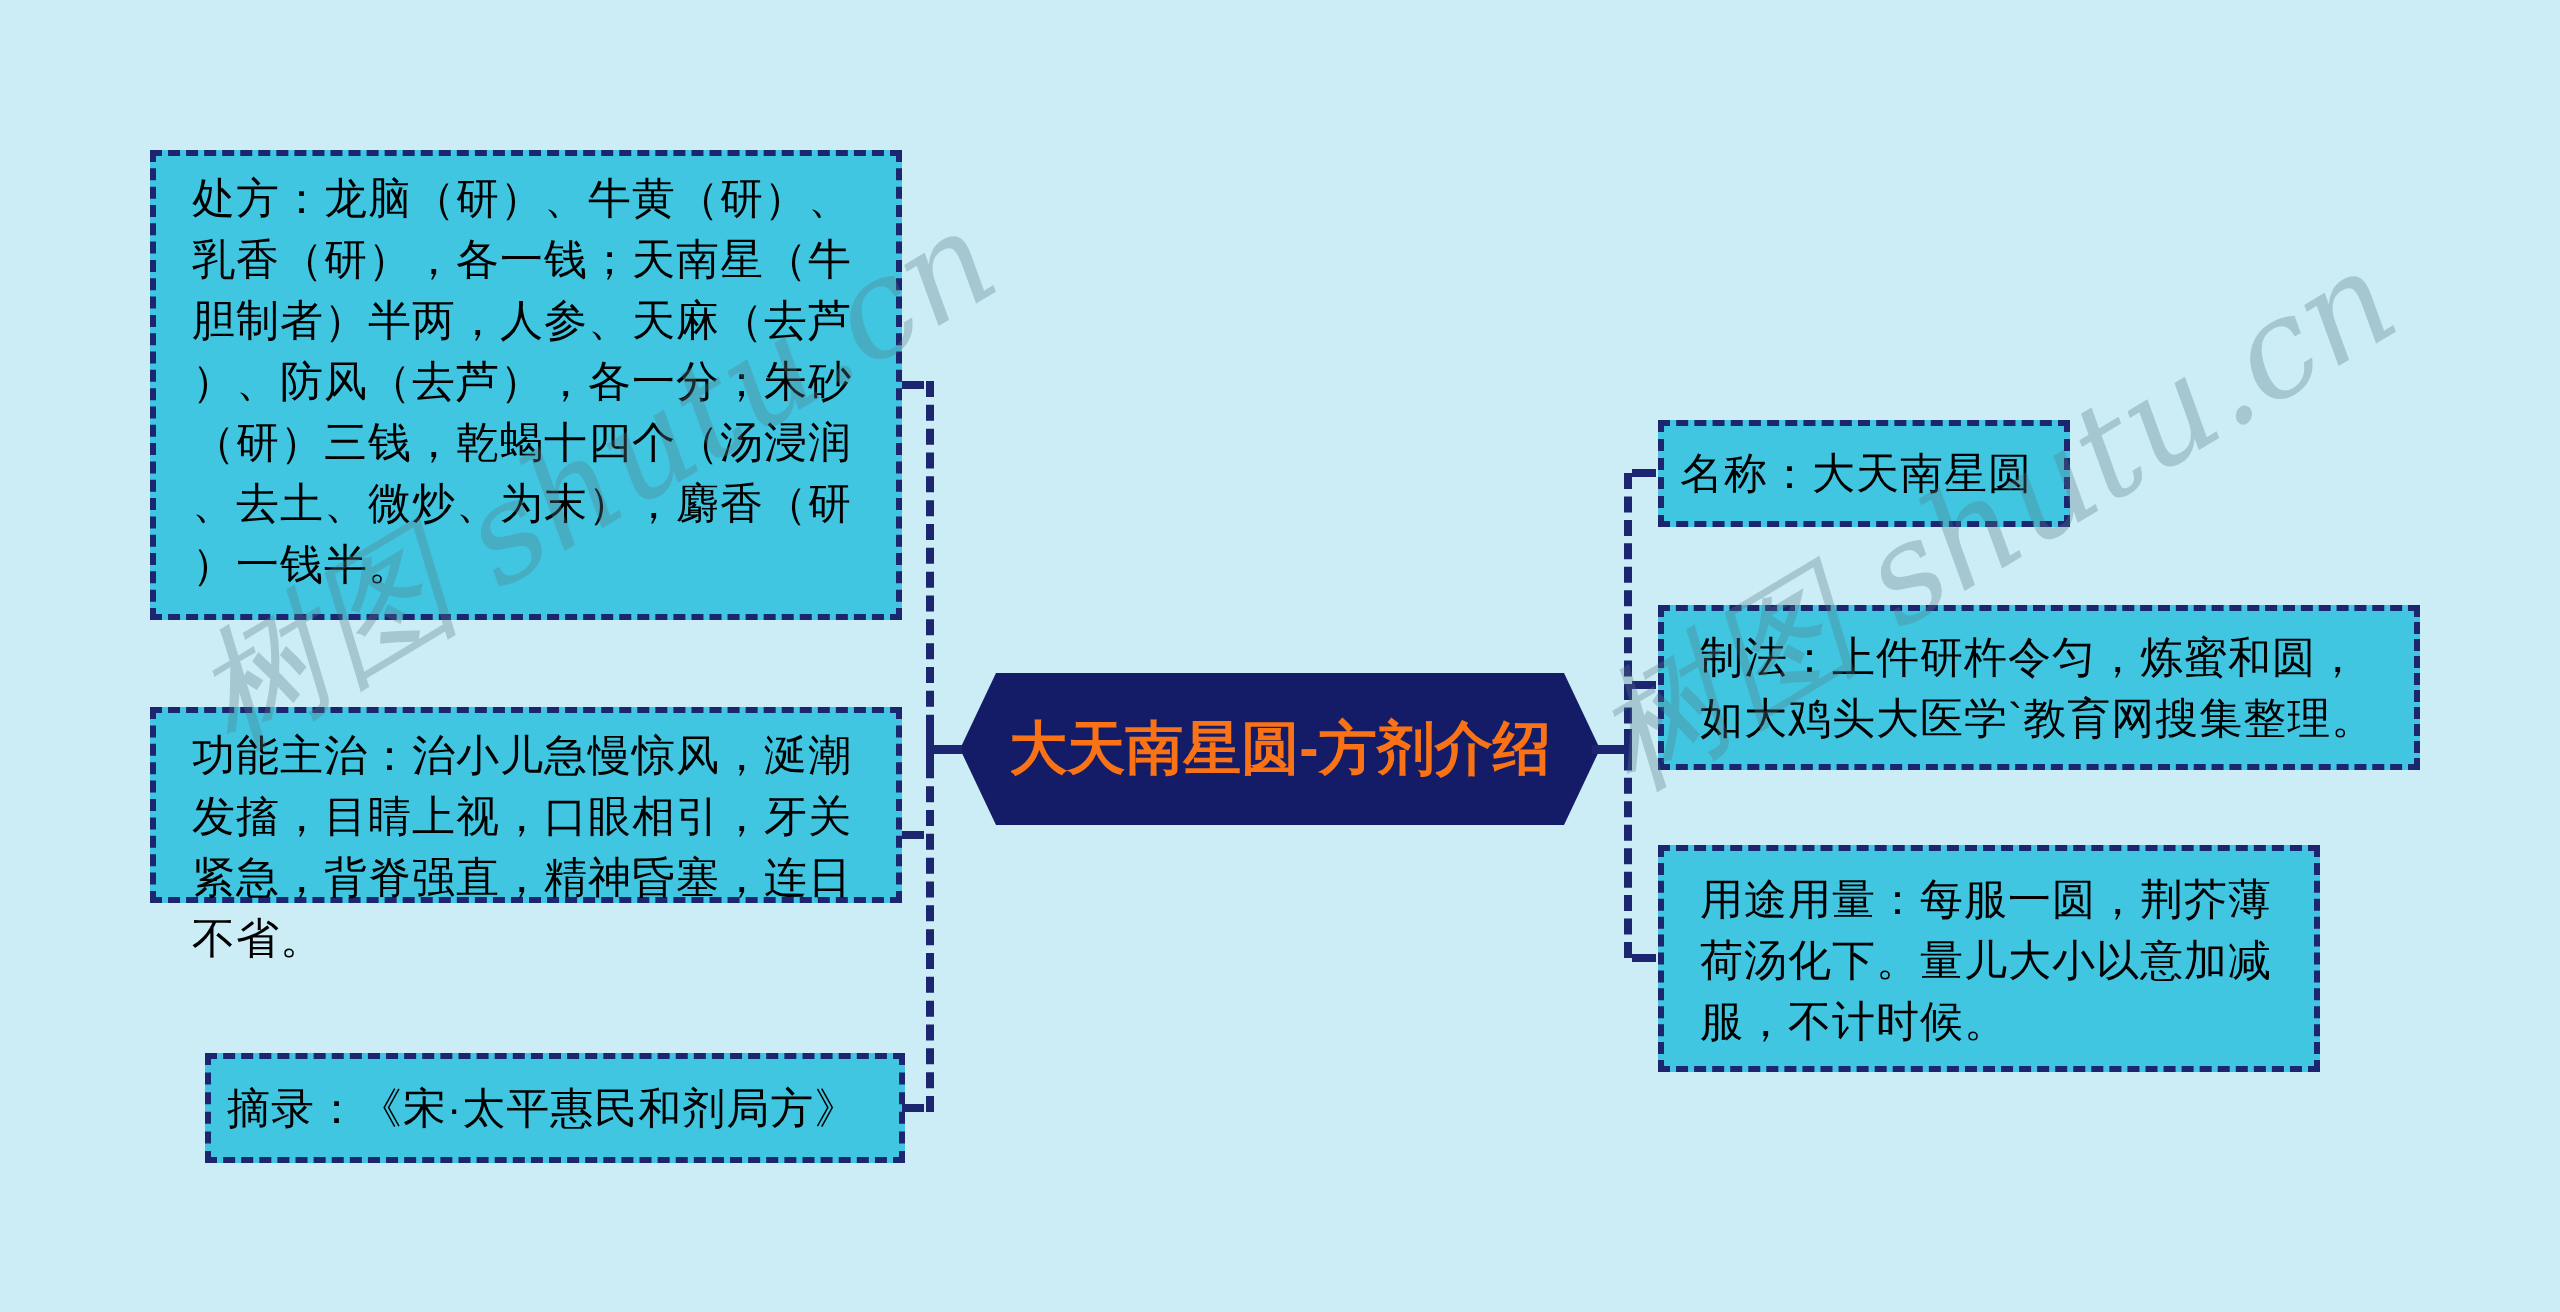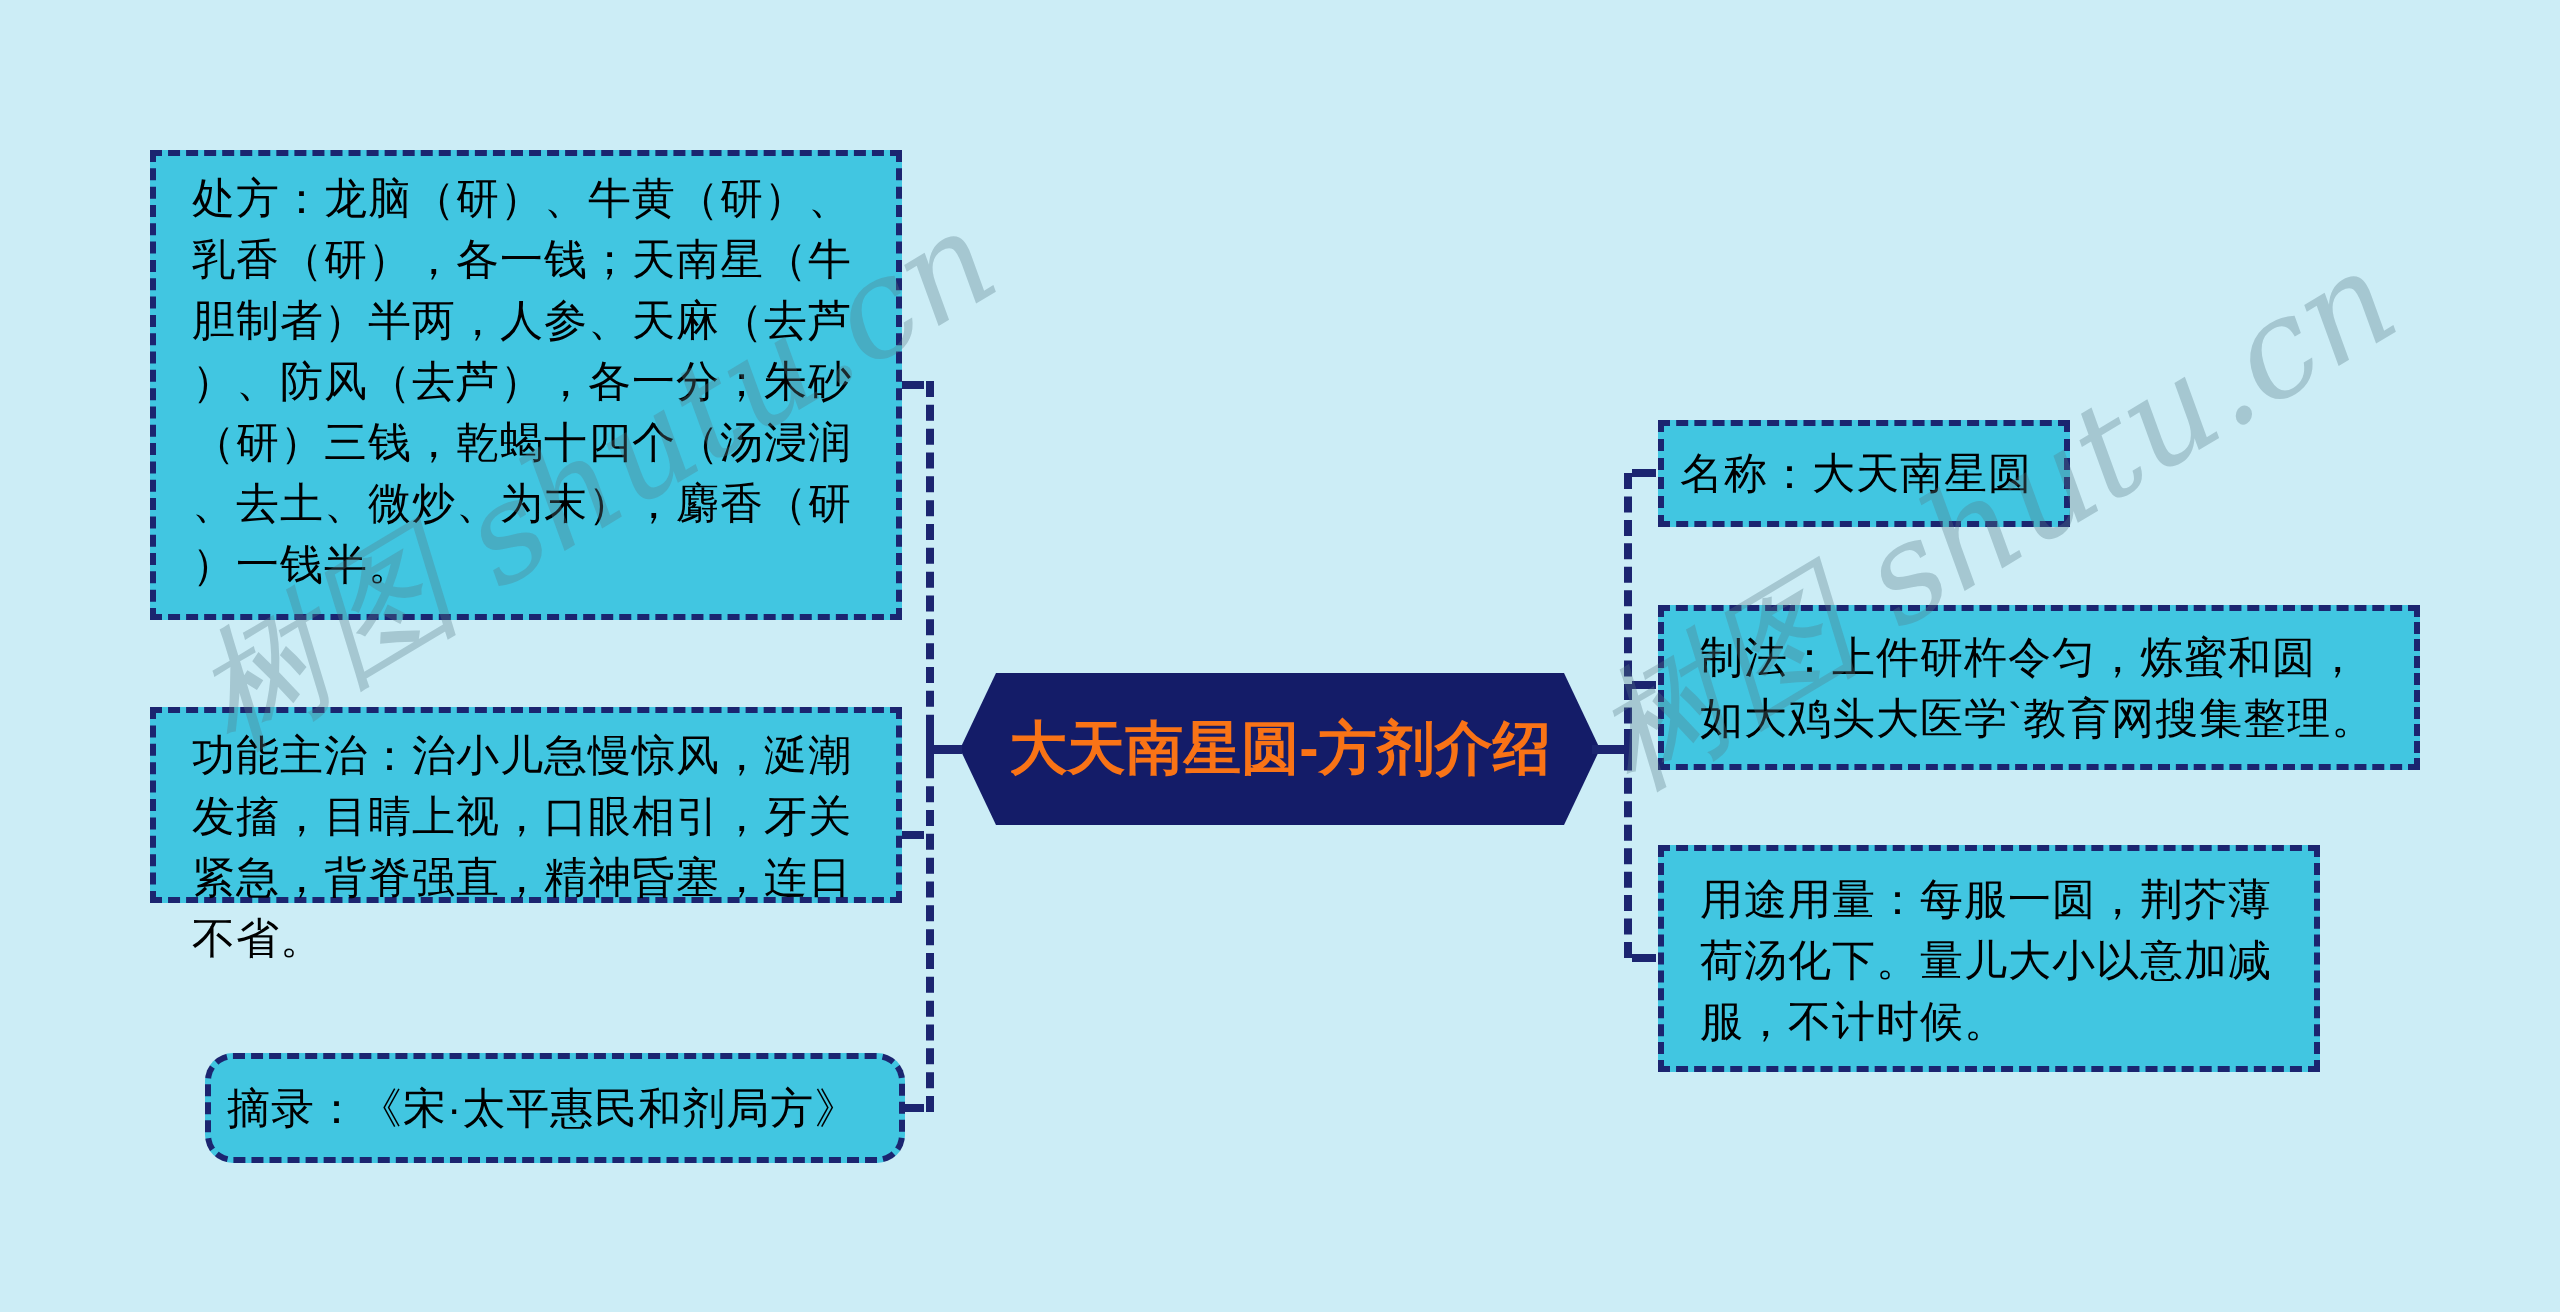--- a/index.html
+++ b/index.html
@@ -47,21 +47,21 @@
 </style>
 </head>
 <body>
 
 <div class="canvas">
 
   <div class="topic multiline" style="left:150px;top:150px;width:752px;height:470px;">处方：龙脑（研）、牛黄（研）、乳香（研），各一钱；天南星（牛胆制者）半两，人参、天麻（去芦）、防风（去芦），各一分；朱砂（研）三钱，乾蝎十四个（汤浸润、去土、微炒、为末），麝香（研）一钱半。</div>
 
   <div class="topic multiline" style="left:150px;top:707px;width:752px;height:196px;">功能主治：治小儿急慢惊风，涎潮发搐，目睛上视，口眼相引，牙关紧急，背脊强直，精神昏塞，连日不省。</div>
 
-  <div class="topic singleline" style="left:205px;top:1053px;width:700px;height:110px;border-radius:28px;">摘录：《宋·太平惠民和剂局方》</div>
+  <div class="topic singleline" style="left:205px;top:1053px;width:700px;height:110px;">摘录：《宋·太平惠民和剂局方》</div>
 
   <div class="topic singleline" style="left:1658px;top:420px;width:412px;height:107px;">名称：大天南星圆</div>
 
   <div class="topic multiline" style="left:1658px;top:605px;width:762px;height:165px;padding-top:16px;">制法：上件研杵令匀，炼蜜和圆，如大鸡头大医学`教育网搜集整理。</div>
 
   <div class="topic multiline" style="left:1658px;top:845px;width:662px;height:227px;padding-top:18px;">用途用量：每服一圆，荆芥薄荷汤化下。量儿大小以意加减服，不计时候。</div>
 
   <div class="central">大天南星圆-方剂介绍</div>
 
   <div class="spine" style="left:926px;top:381px;height:731px;"></div>

